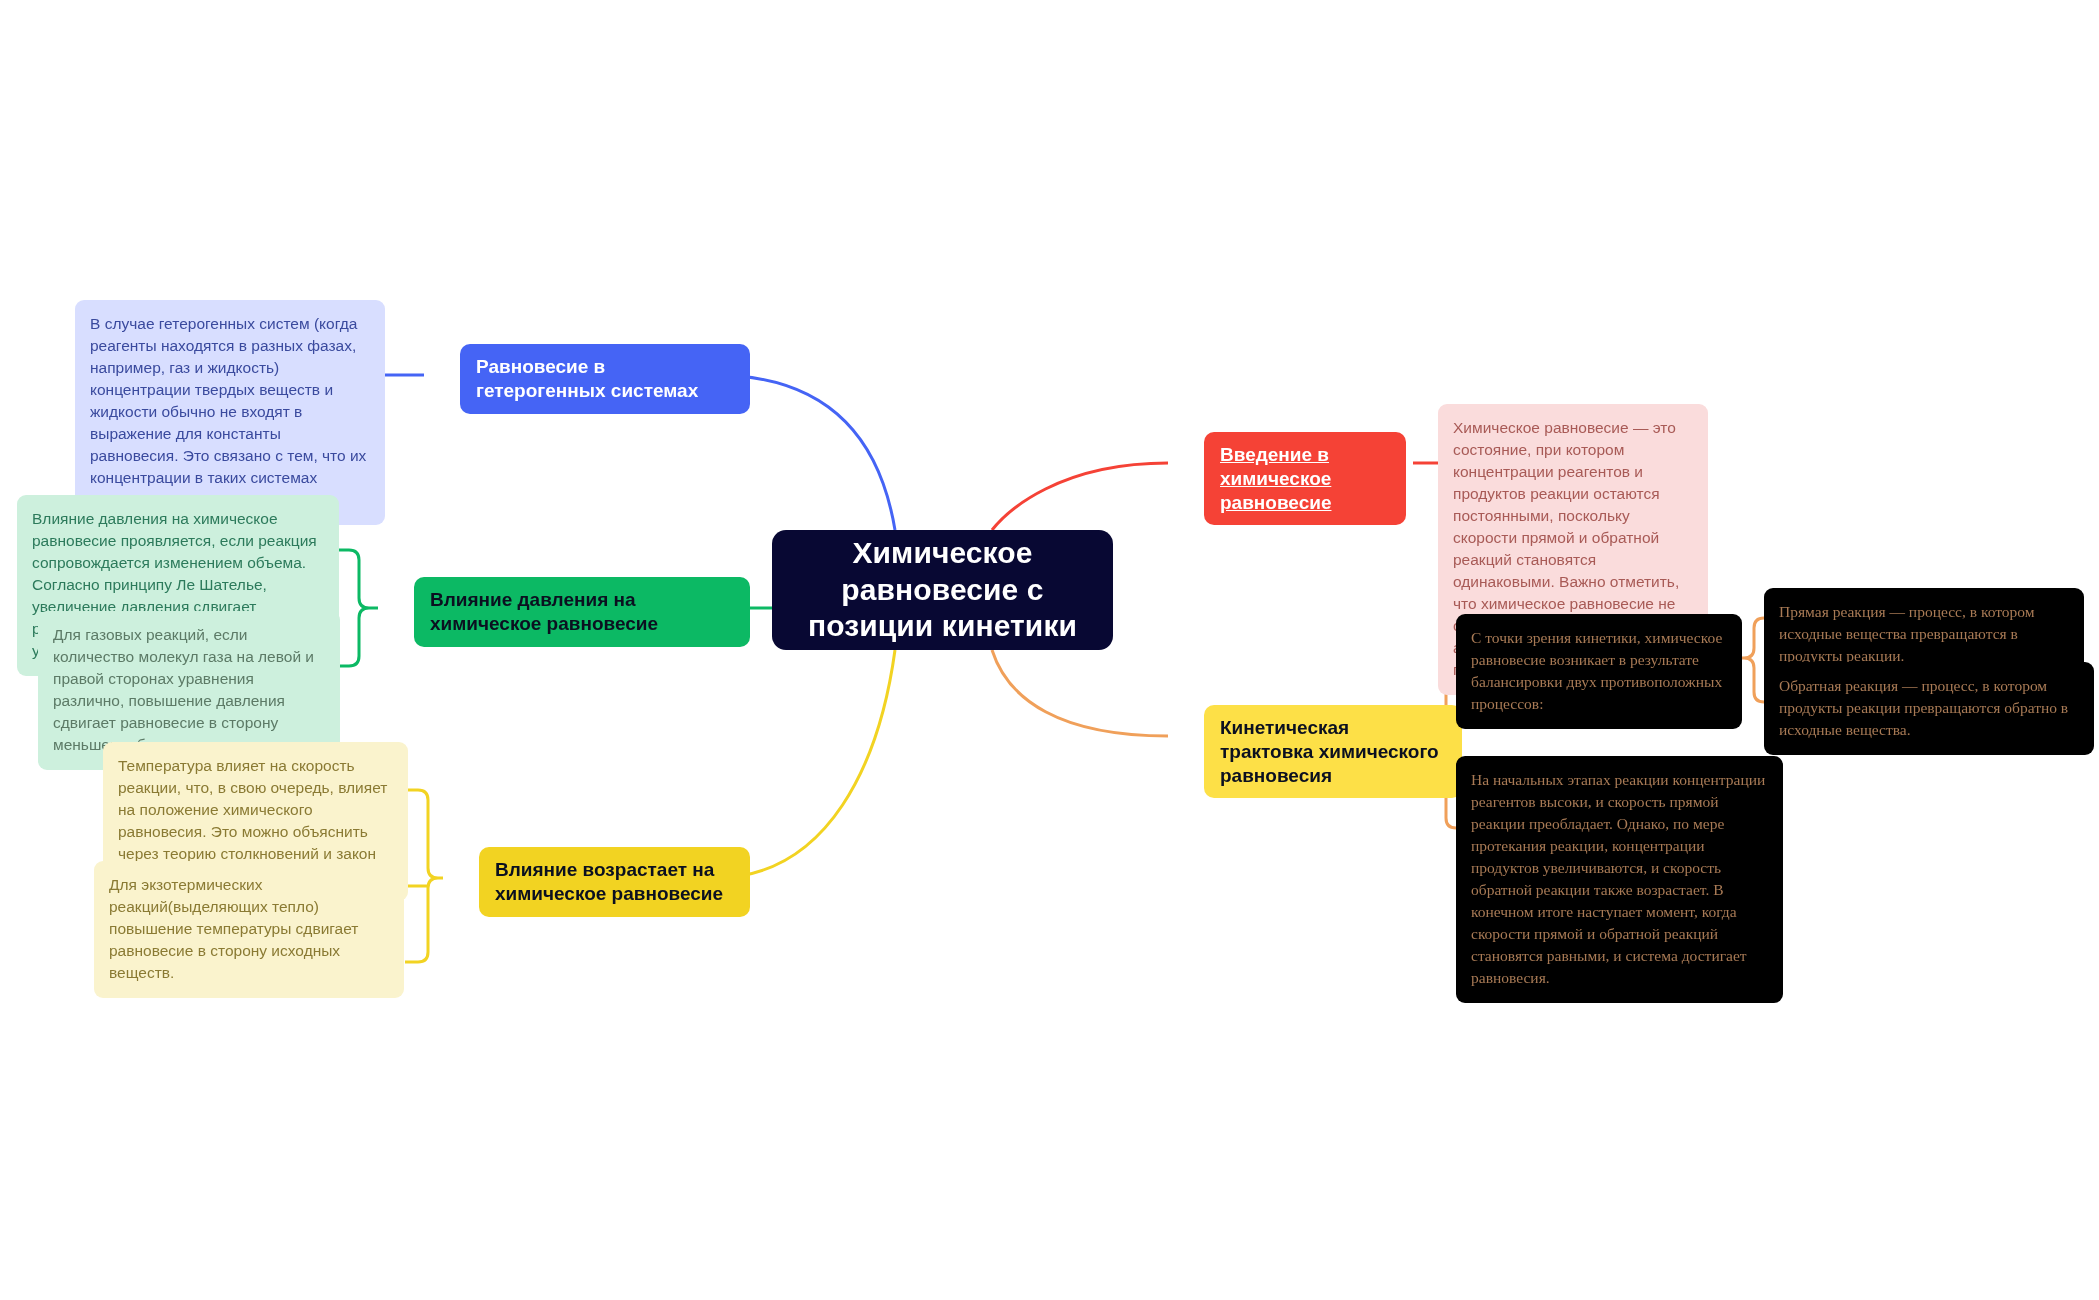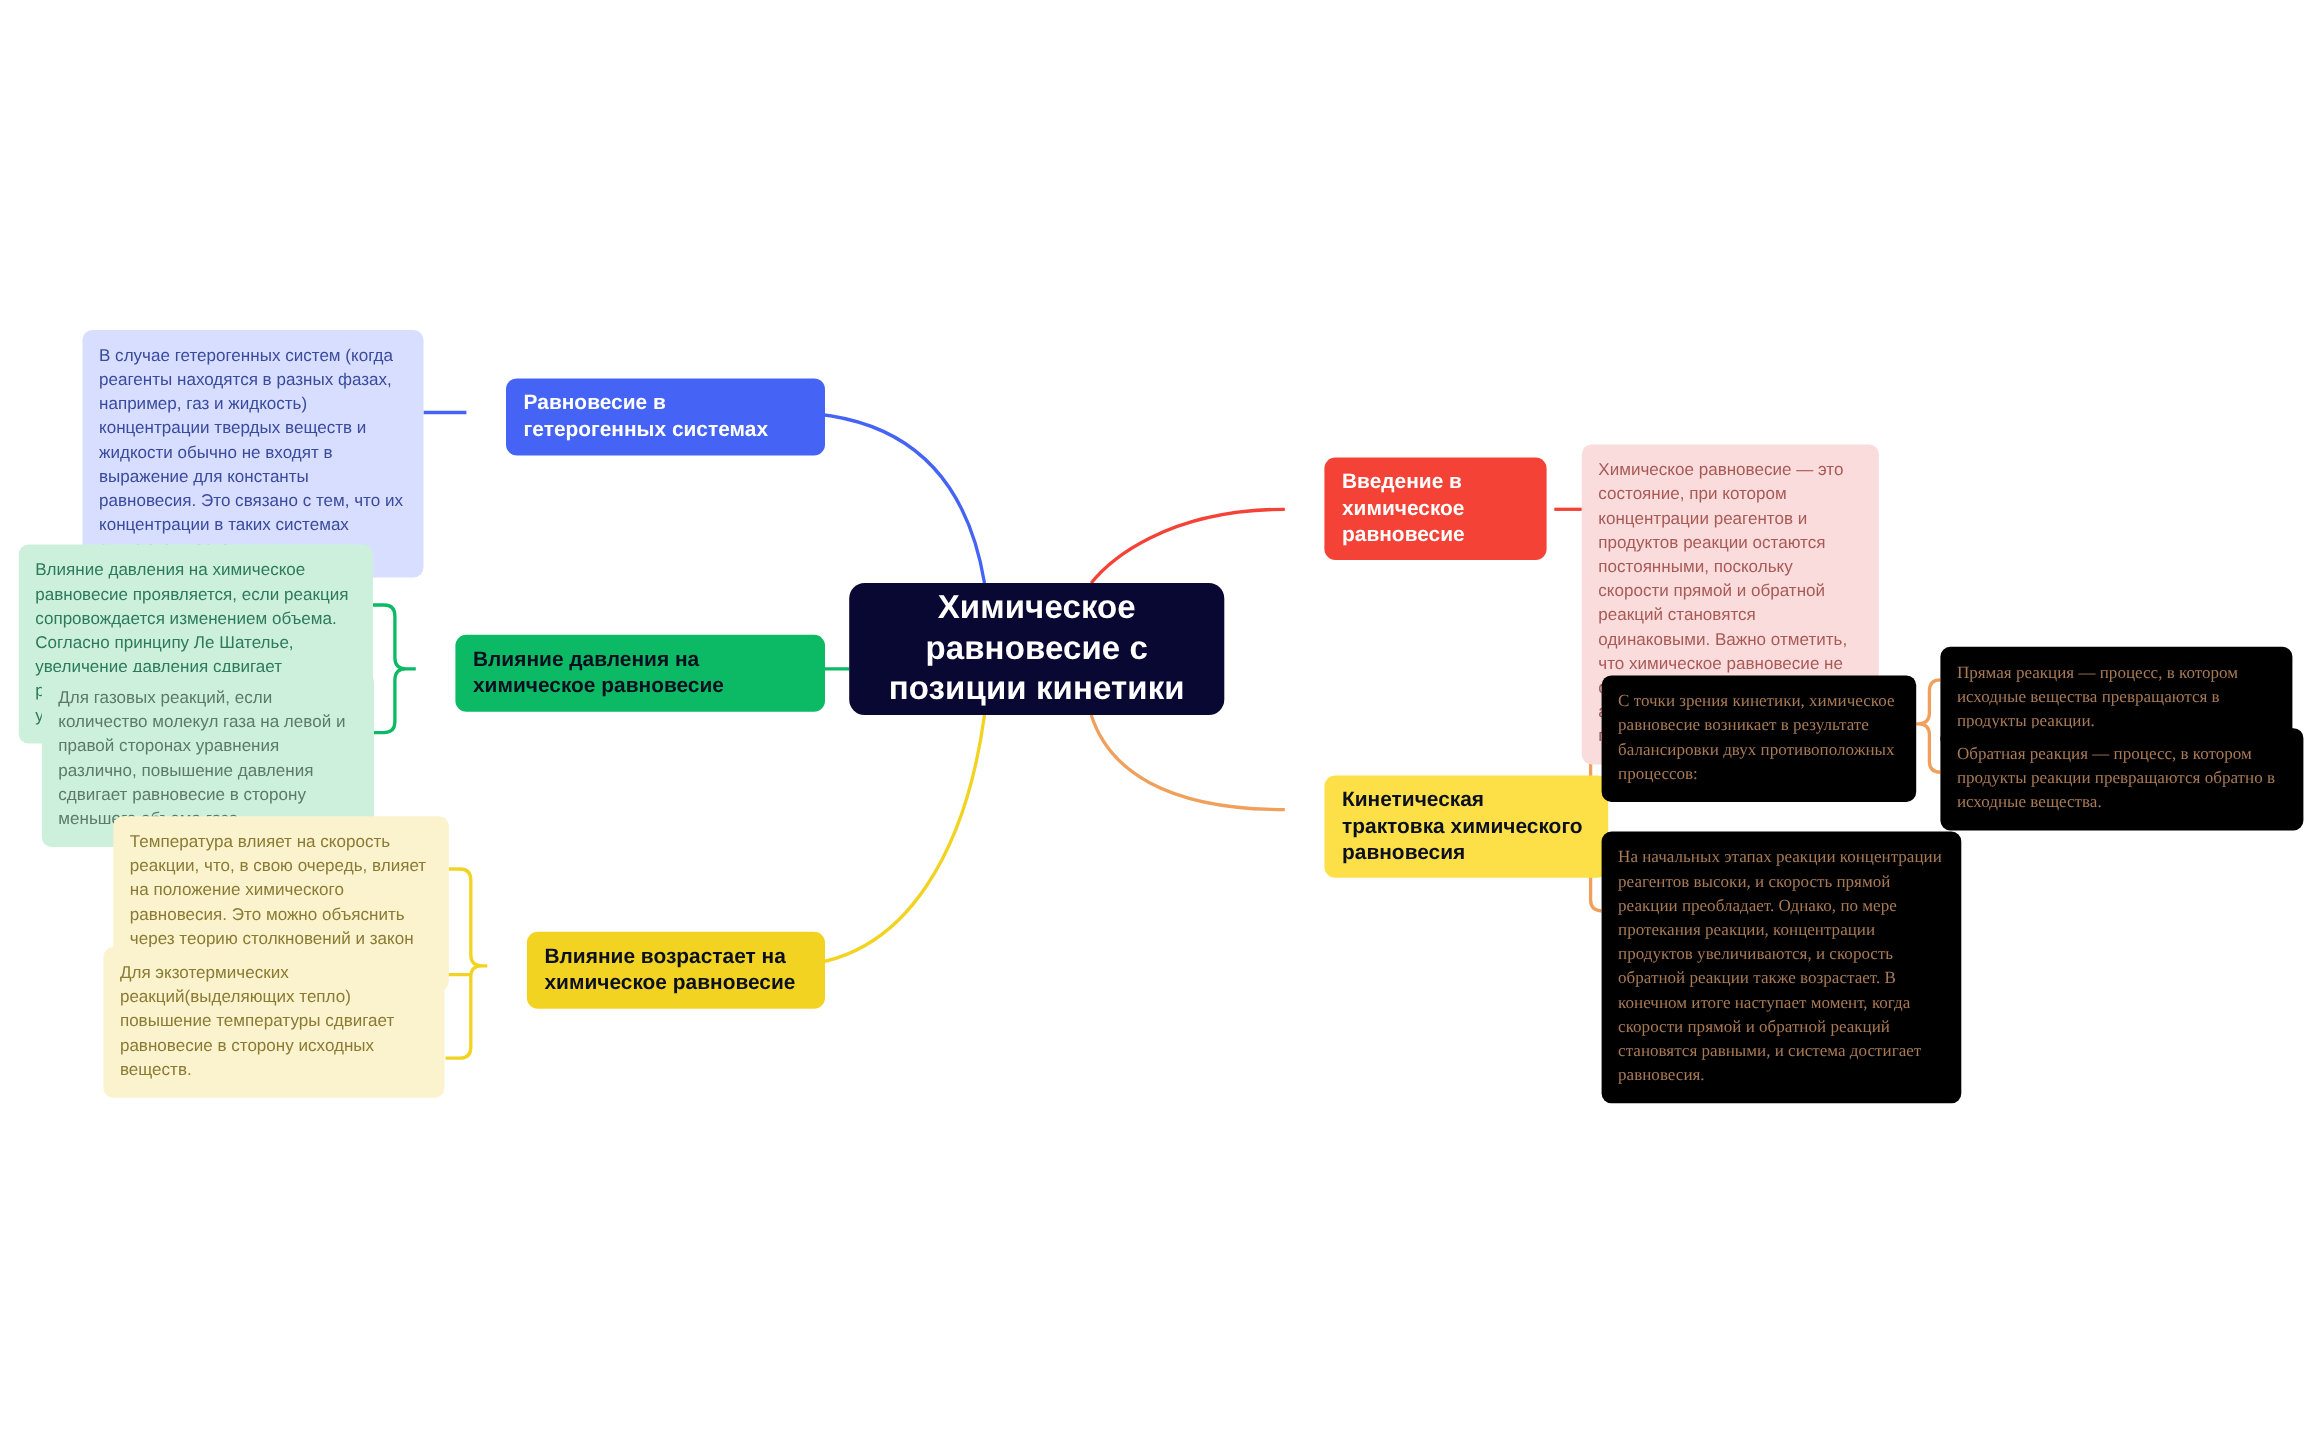--- a/index.html
+++ b/index.html
@@ -29,21 +29,21 @@
   
   .branch{
     border-radius:10px;
     display:flex;align-items:center;
     padding:11px 16px;
     font-size:19px;font-weight:700;line-height:1.25;margin-left:36px;
   }
   .branch.blue  {left:424px;top:344px;width:290px;min-height:62px;background:#4564f5;color:#ffffff;}
   .branch.green {left:378px;top:577px;width:336px;min-height:62px;background:#0cb964;color:#0b1020;}
   .branch.yellow{left:443px;top:847px;width:271px;min-height:62px;background:#f2d322;color:#0b1020;}
-  .branch.red   {left:1168px;top:416px;width:202px;min-height:62px;background:#f54236;color:#ffffff;}
+  .branch.red   {left:1168px;top:432px;width:202px;min-height:62px;background:#f54236;color:#ffffff;text-decoration:underline;}
   .branch.orange{left:1168px;top:705px;width:258px;min-height:62px;background:#fde047;color:#0b1020;}
 
   
   .note{
     border-radius:9px;
     padding:13px 15px 14px 15px;
     font-size:15.5px;line-height:1.42;
     box-sizing:border-box;
   }
   .note.blue  {background:#d8deff;color:#3a4a9e;}

